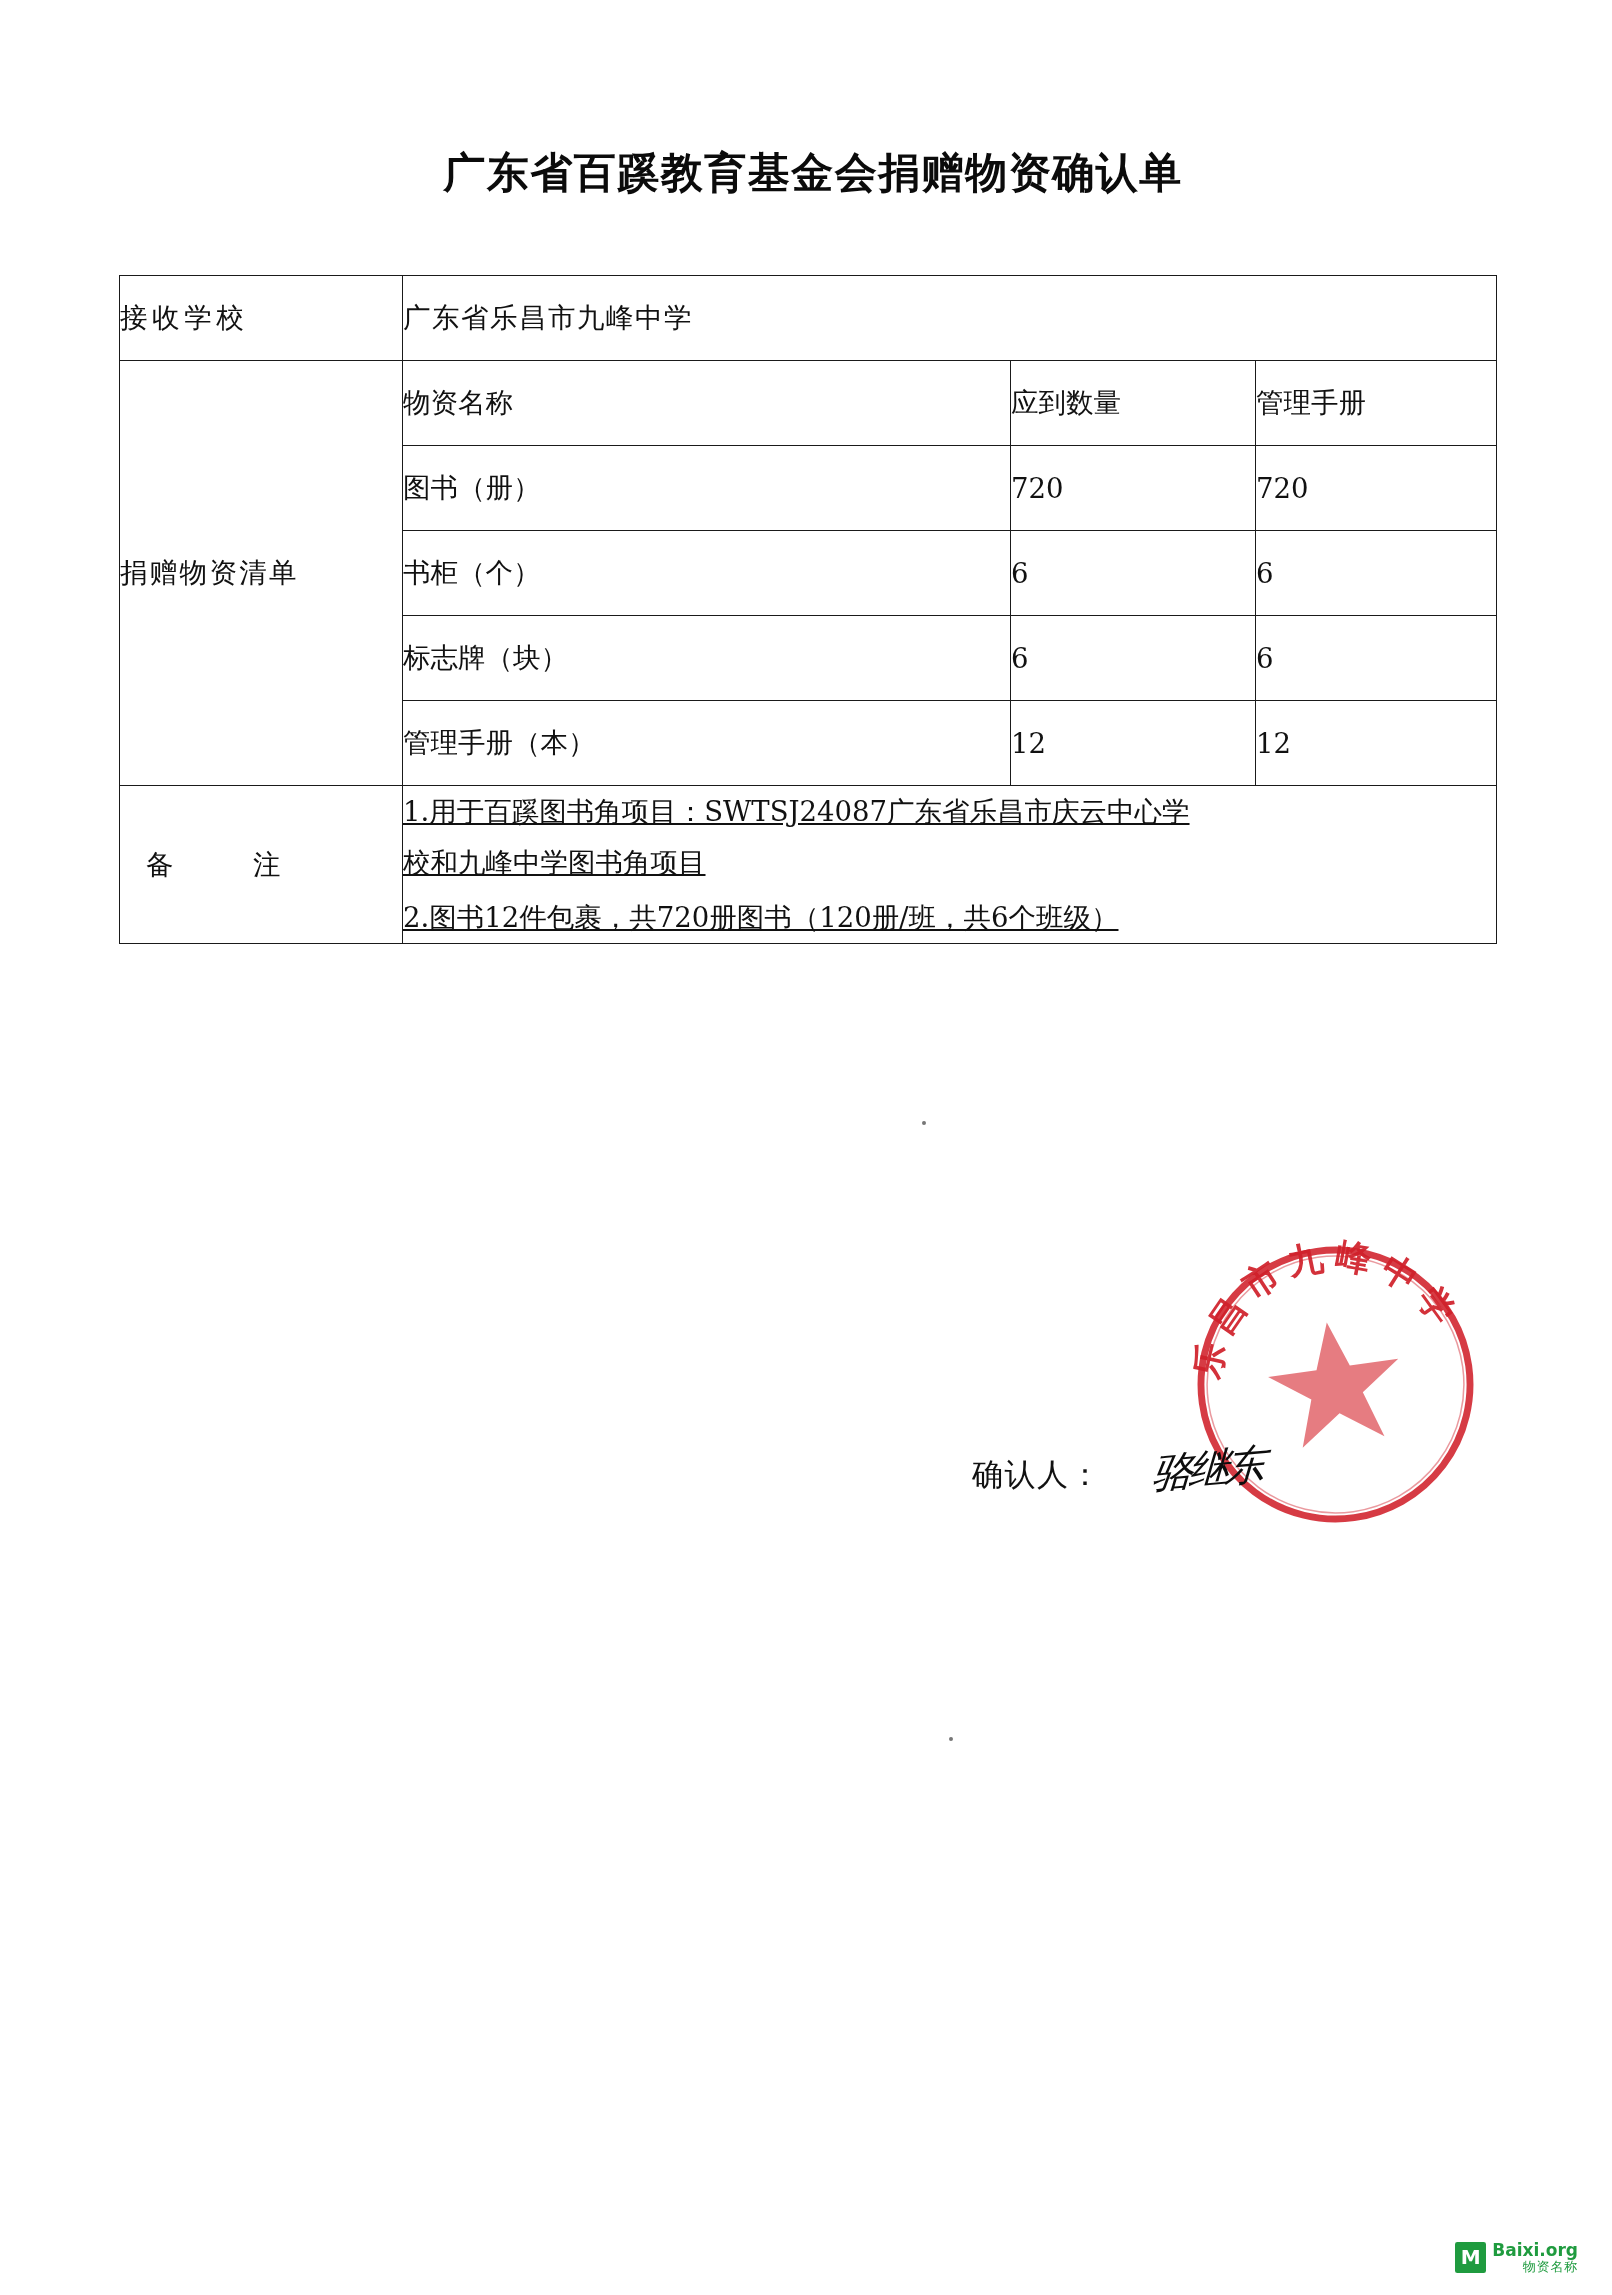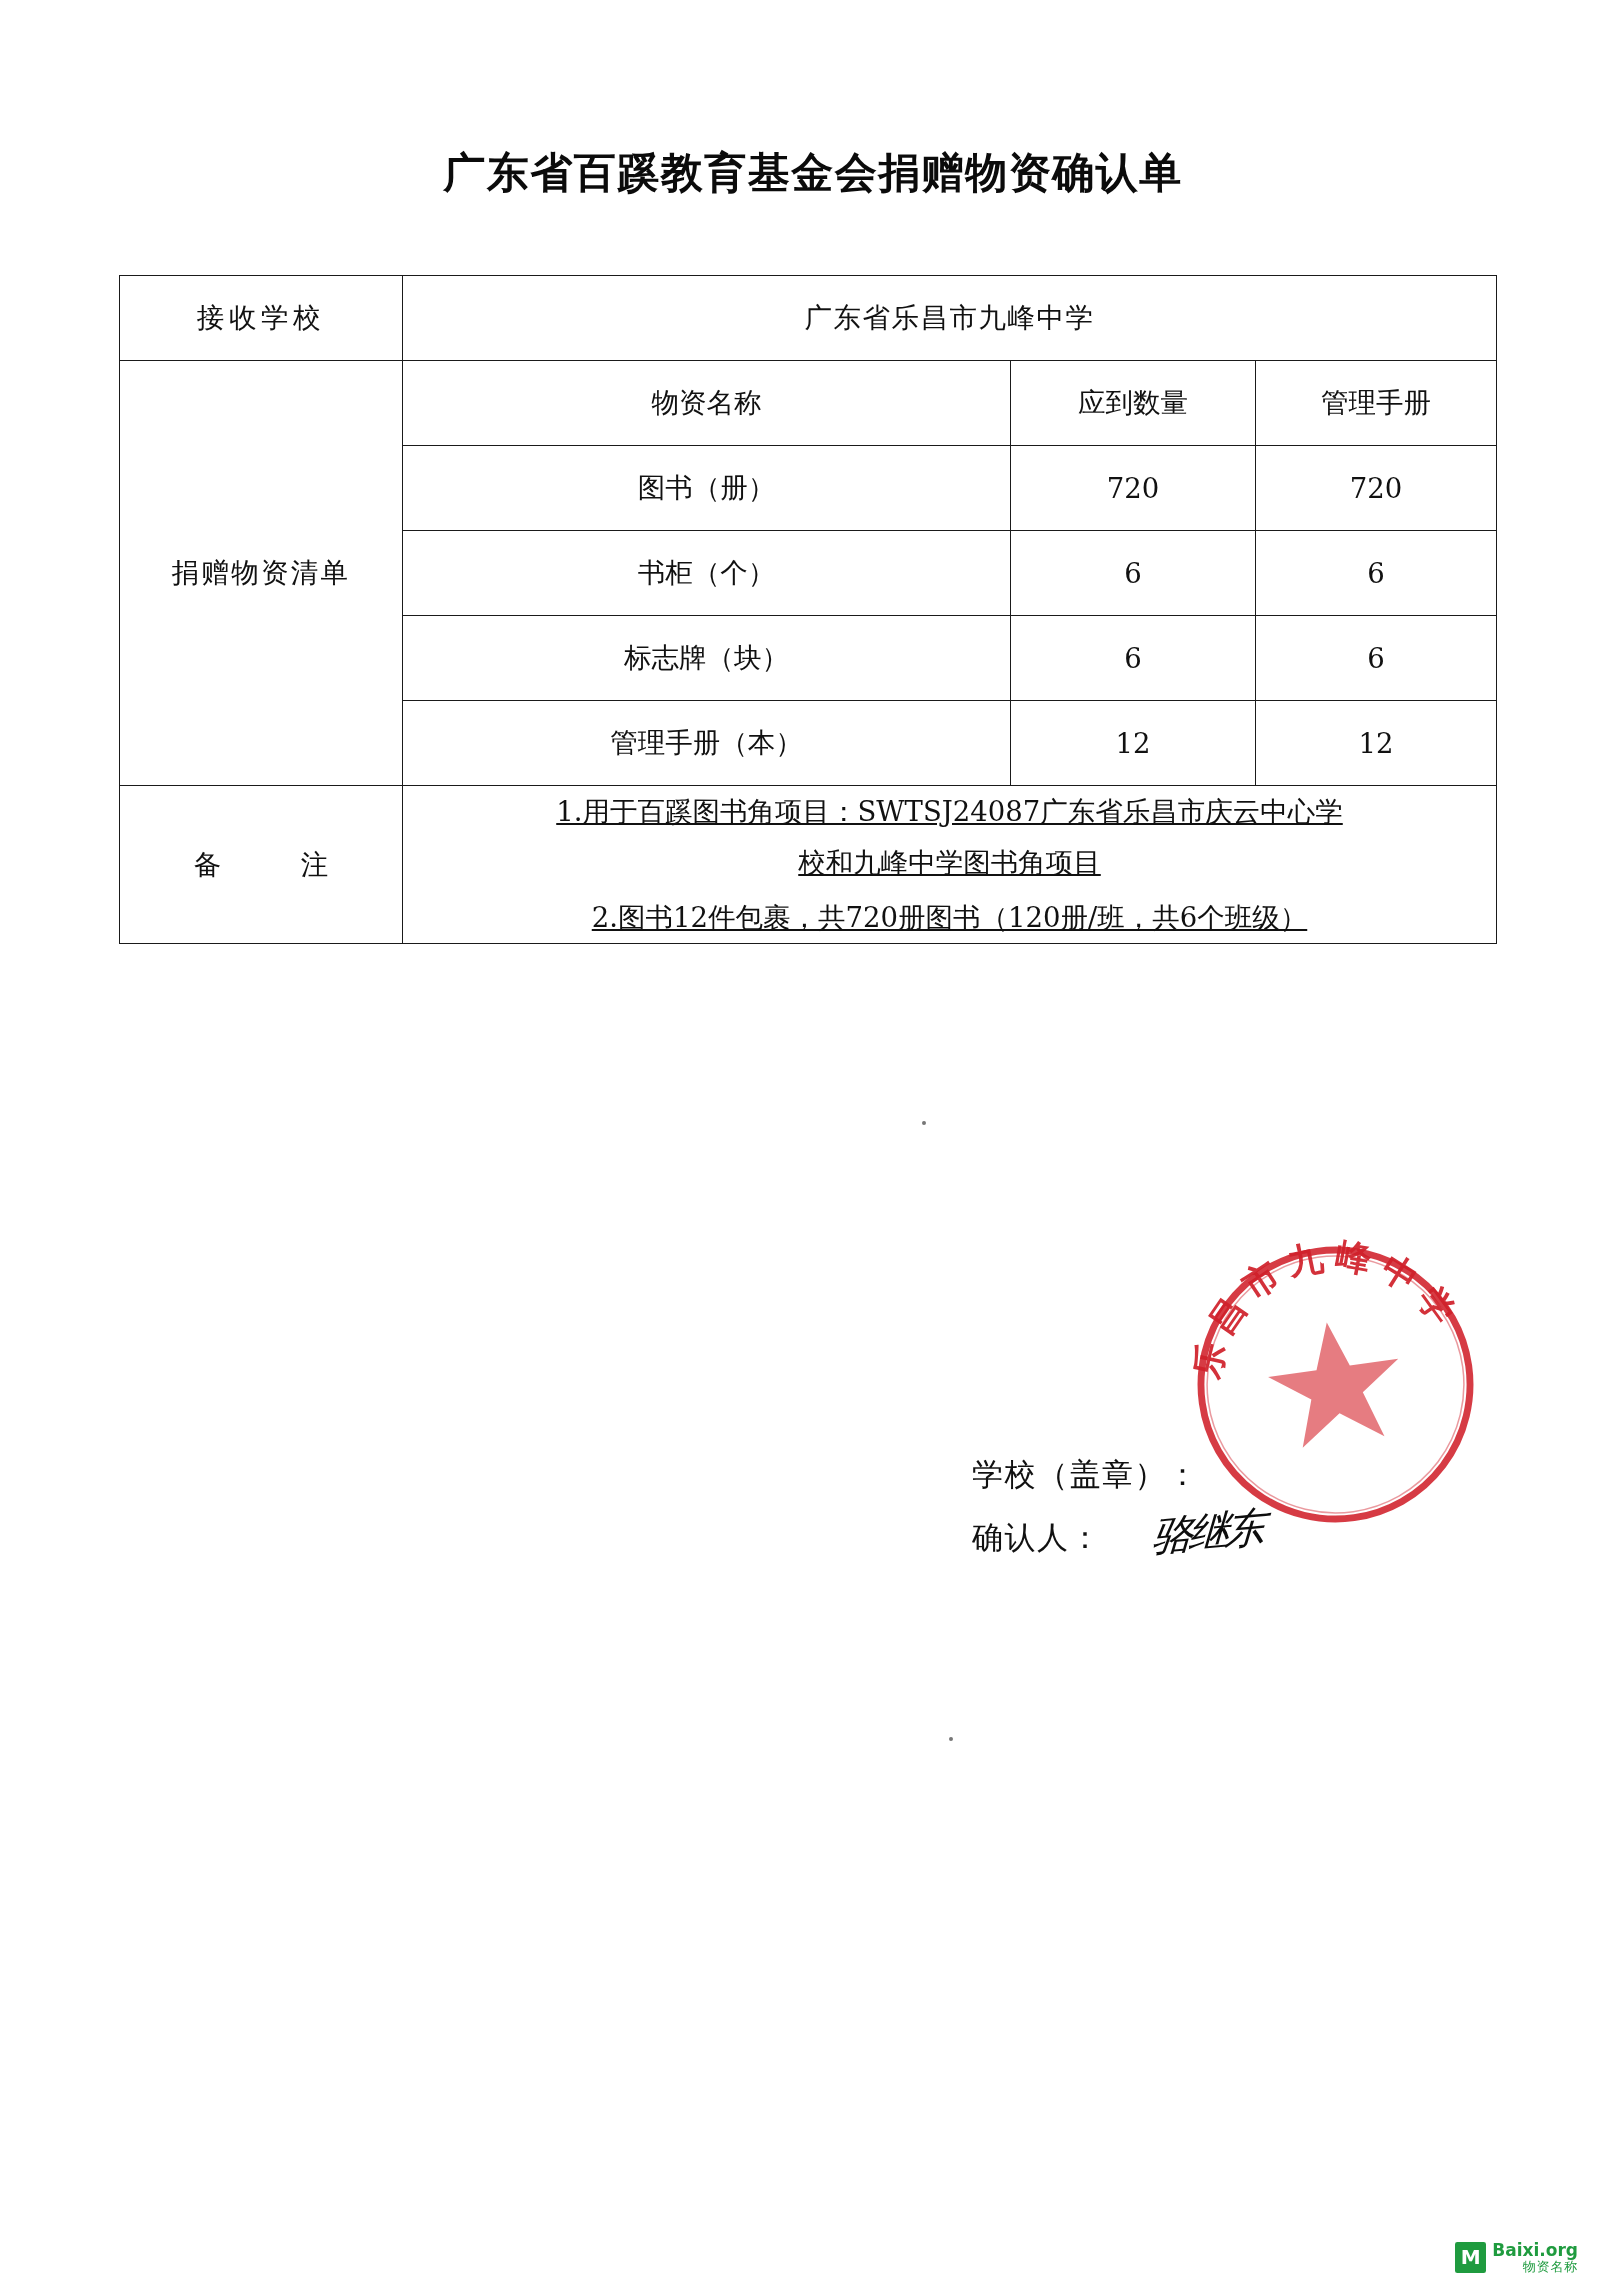--- a/index.html
+++ b/index.html
@@ -40,21 +40,21 @@
   table.main {
     border-collapse: collapse;
     width: 1377px;
     table-layout: fixed;
   }
   table.main td {
     border: 1.5px solid #1a1a1a;
     font-size: 27.5px;
     font-family: "DejaVu Serif", serif;
     color: #111;
-    text-align: center;
+    text-align: left;
     vertical-align: middle;
     padding: 0;
     height: 84px;
   }
   .col-label { width: 283px; }
   .col-name  { width: 608px; }
   .col-due   { width: 245px; }
   .col-recv  { width: 241px; }
 
   .label-cell {
@@ -253,23 +253,20 @@
       <polygon points="210,128 232,188 296,188 244,225 264,286 210,248 156,286 176,225 124,188 188,188" fill="#e2656b" opacity="0.85"></polygon>
       <text font-family="DejaVu Serif, serif" font-size="46" font-weight="bold" fill="#d0202a" opacity="0.92" letter-spacing="12">
         <textPath href="#sealArc" startOffset="24%" text-anchor="middle">乐昌市九峰中学</textPath>
       </text>
     </g>
   </svg>
 </div>
 
 <div class="sign-block">
   <div class="sign-row">
-    <span class="lbl">学校（盖章）：</span>
-  </div>
-  <div class="sign-row">
     <span class="lbl">确认人：</span>
     <span class="handwriting">骆继东</span>
   </div>
 </div>
 
 <div class="footer-logo">
   <div class="footer-mark">M</div>
   <div class="footer-text">
     <span class="t1">Baixi.org</span>
     <span class="t2">物资名称</span>

